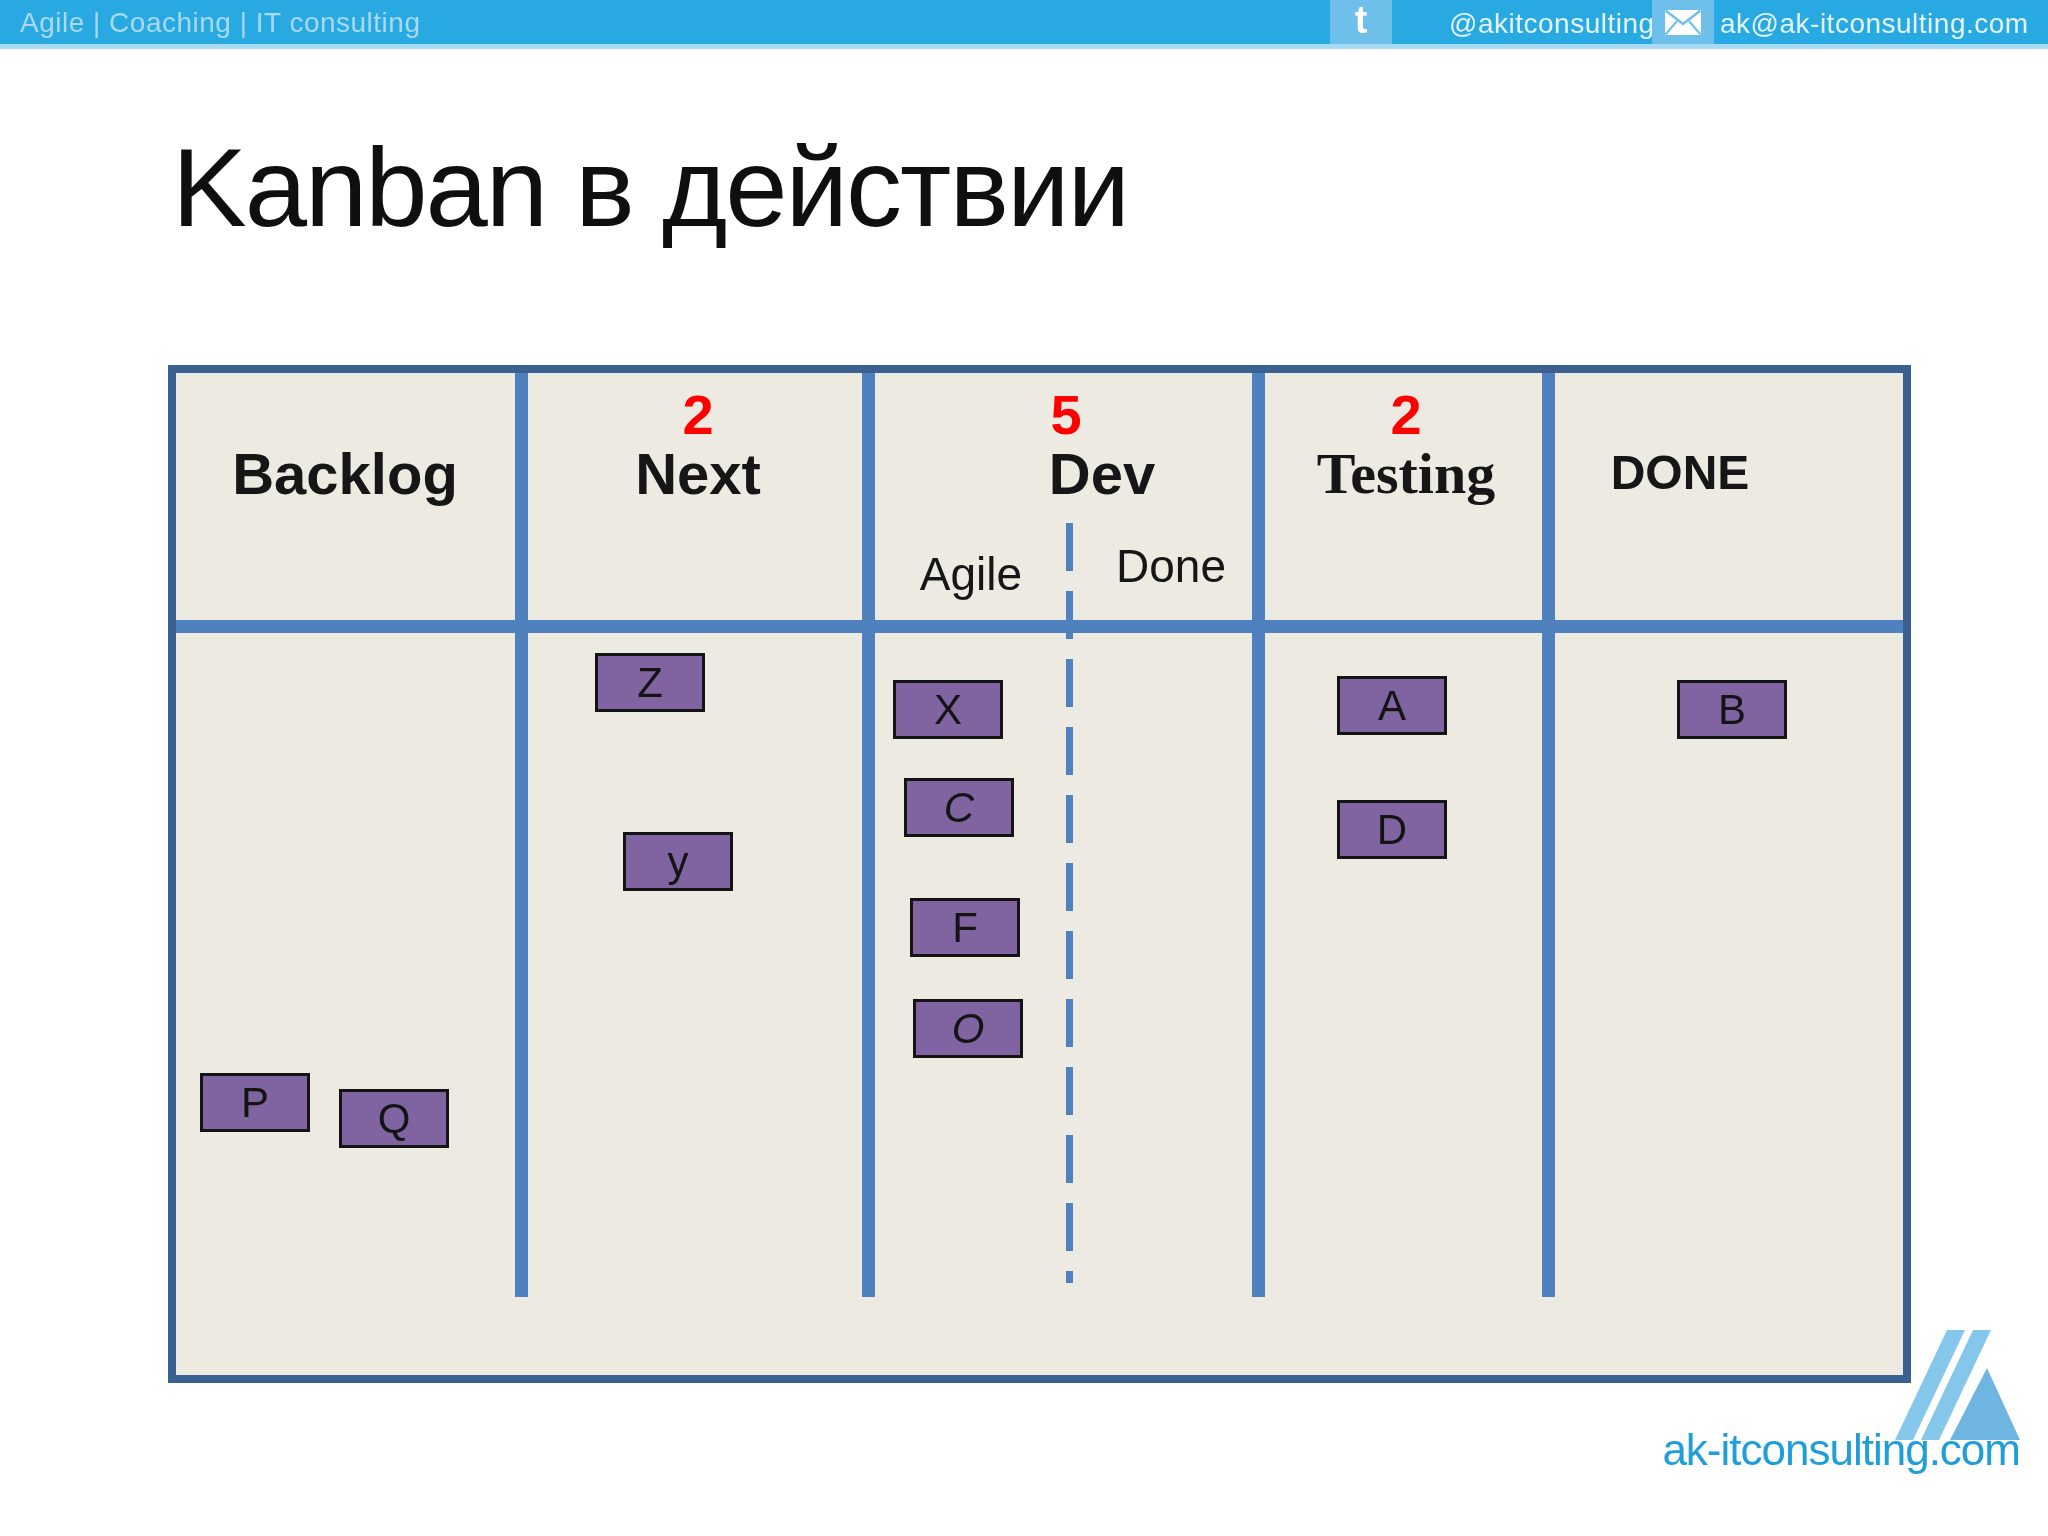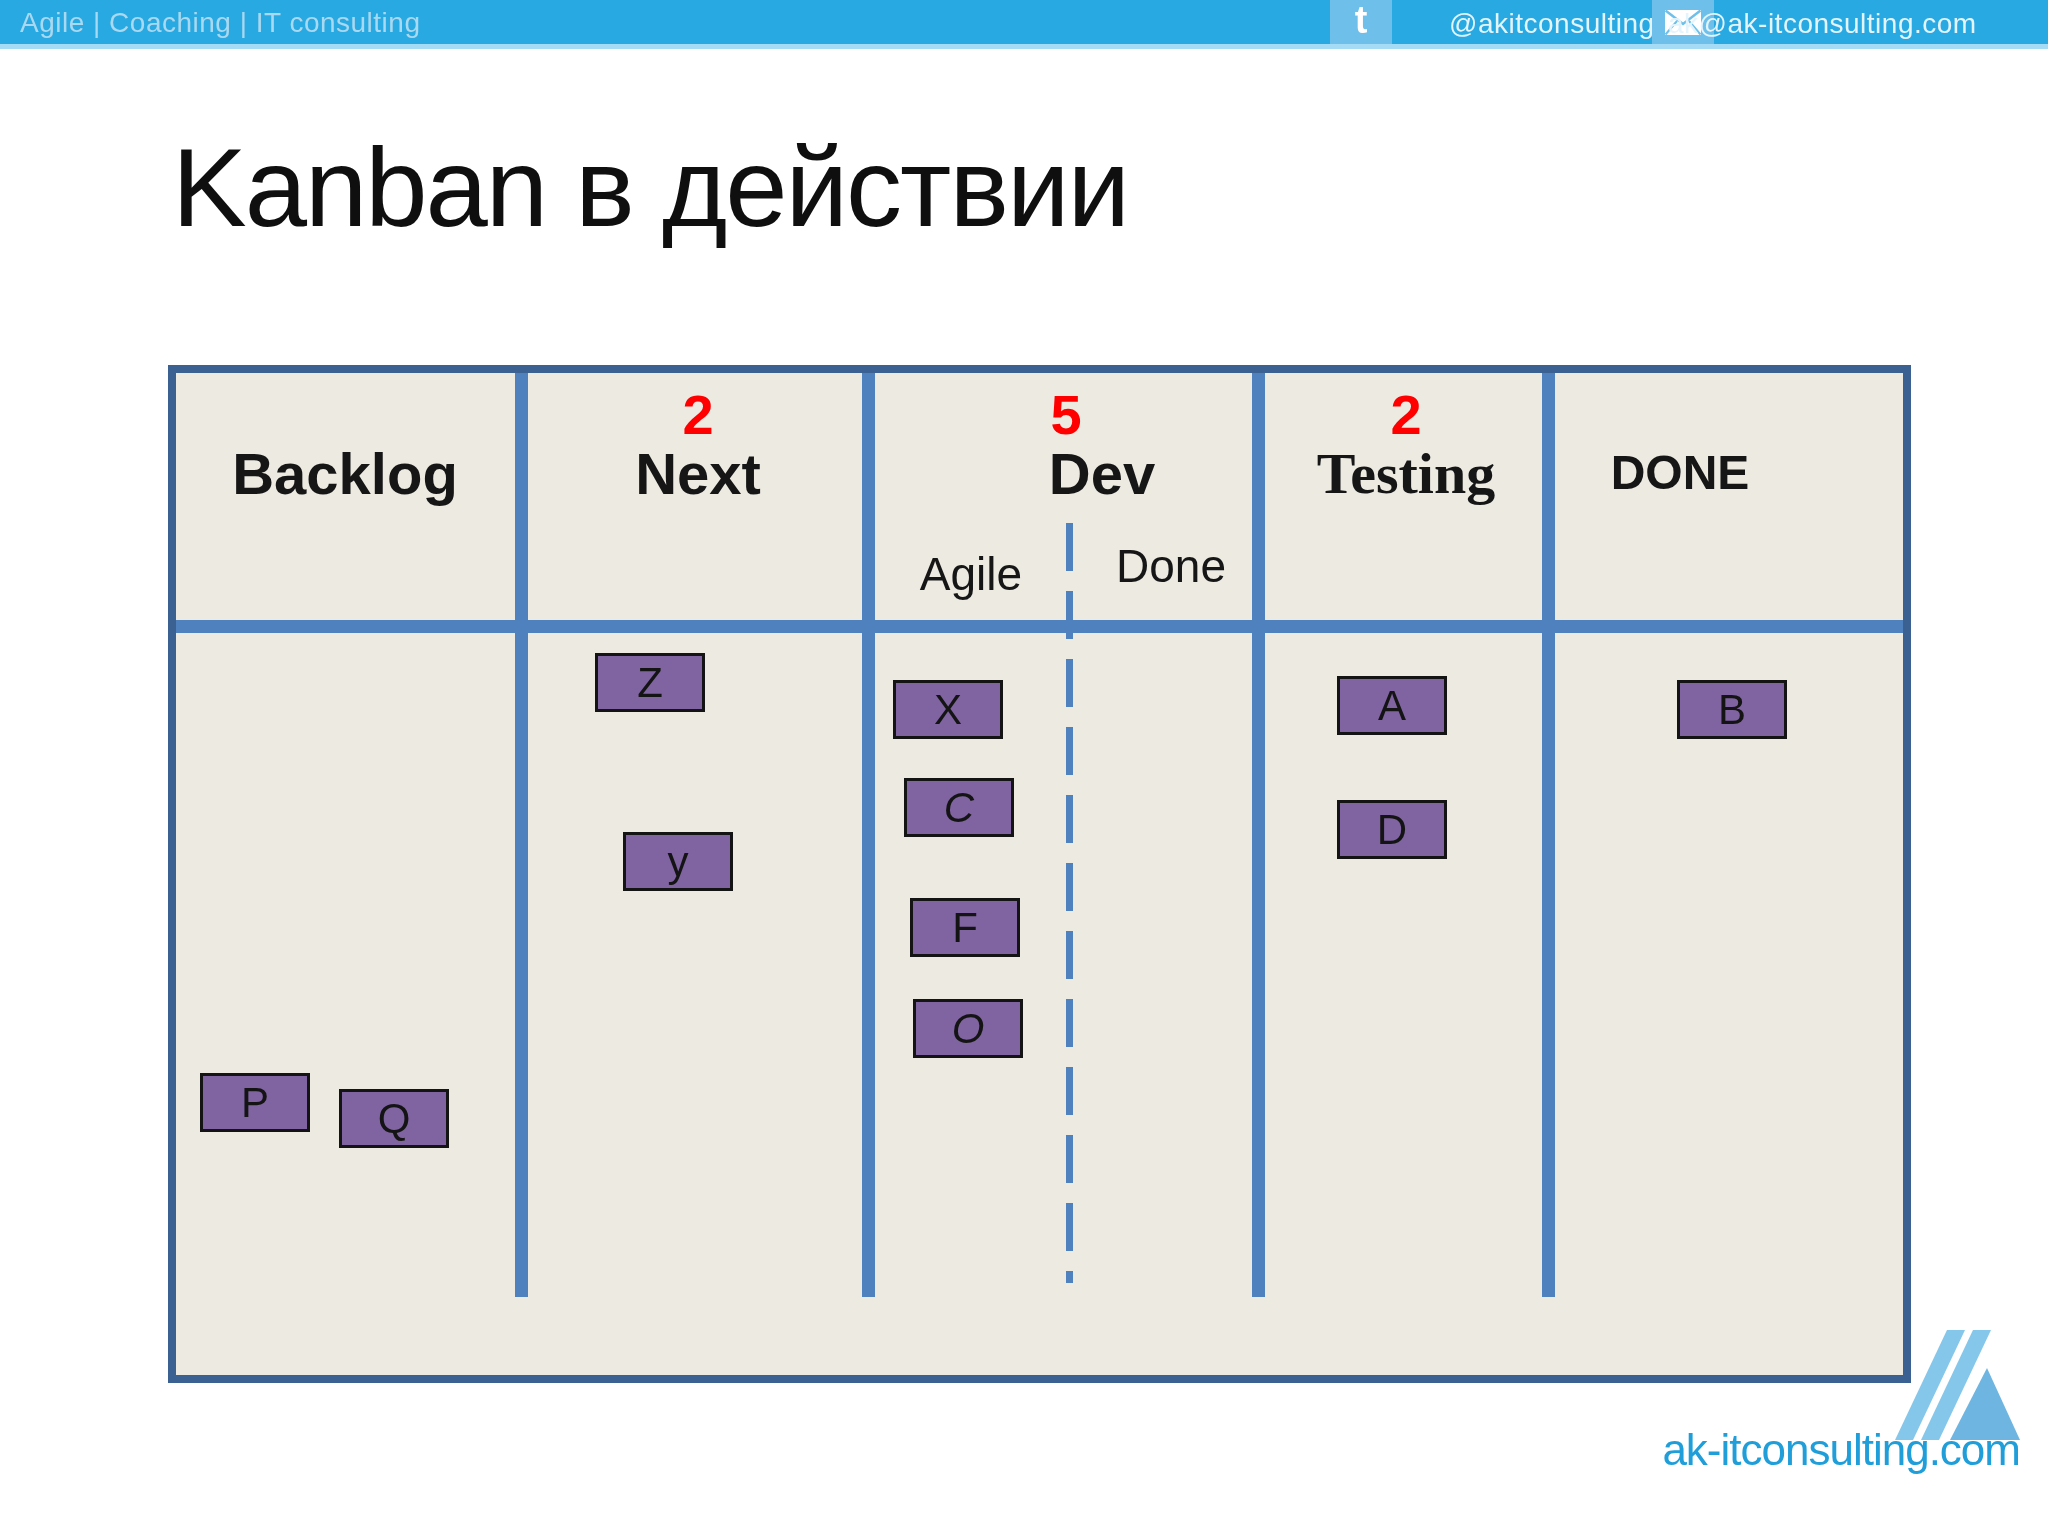--- a/index.html
+++ b/index.html
@@ -19,21 +19,21 @@
     position:absolute;top:0;width:62px;height:44px;background:#6ec0ea;
     display:flex;align-items:center;justify-content:center;
   }
   .tw-box{left:1330px;}
   .tw-glyph{color:#ffffff;font-size:38px;font-weight:bold;line-height:1;transform:translateY(-2px);}
   .mail-box{left:1652px;}
   .contact{
     position:absolute;top:8px;font-size:28px;color:#e3f4fd;letter-spacing:.5px;
   }
   .tw-handle{left:1402px;margin-left:47px;}
-  .email{left:1668px;}
+  .email{left:1720px;}
   
   .title{
     position:absolute;left:126px;top:132px;font-size:112px;line-height:1;
     color:#0f0f0f;letter-spacing:-2px;margin-left:46px;
   }
   
   .board{
     position:absolute;left:168px;top:365px;width:1743px;height:1018px;
     box-sizing:border-box;border:8px solid #3a6191;background:#edeae2;
   }

